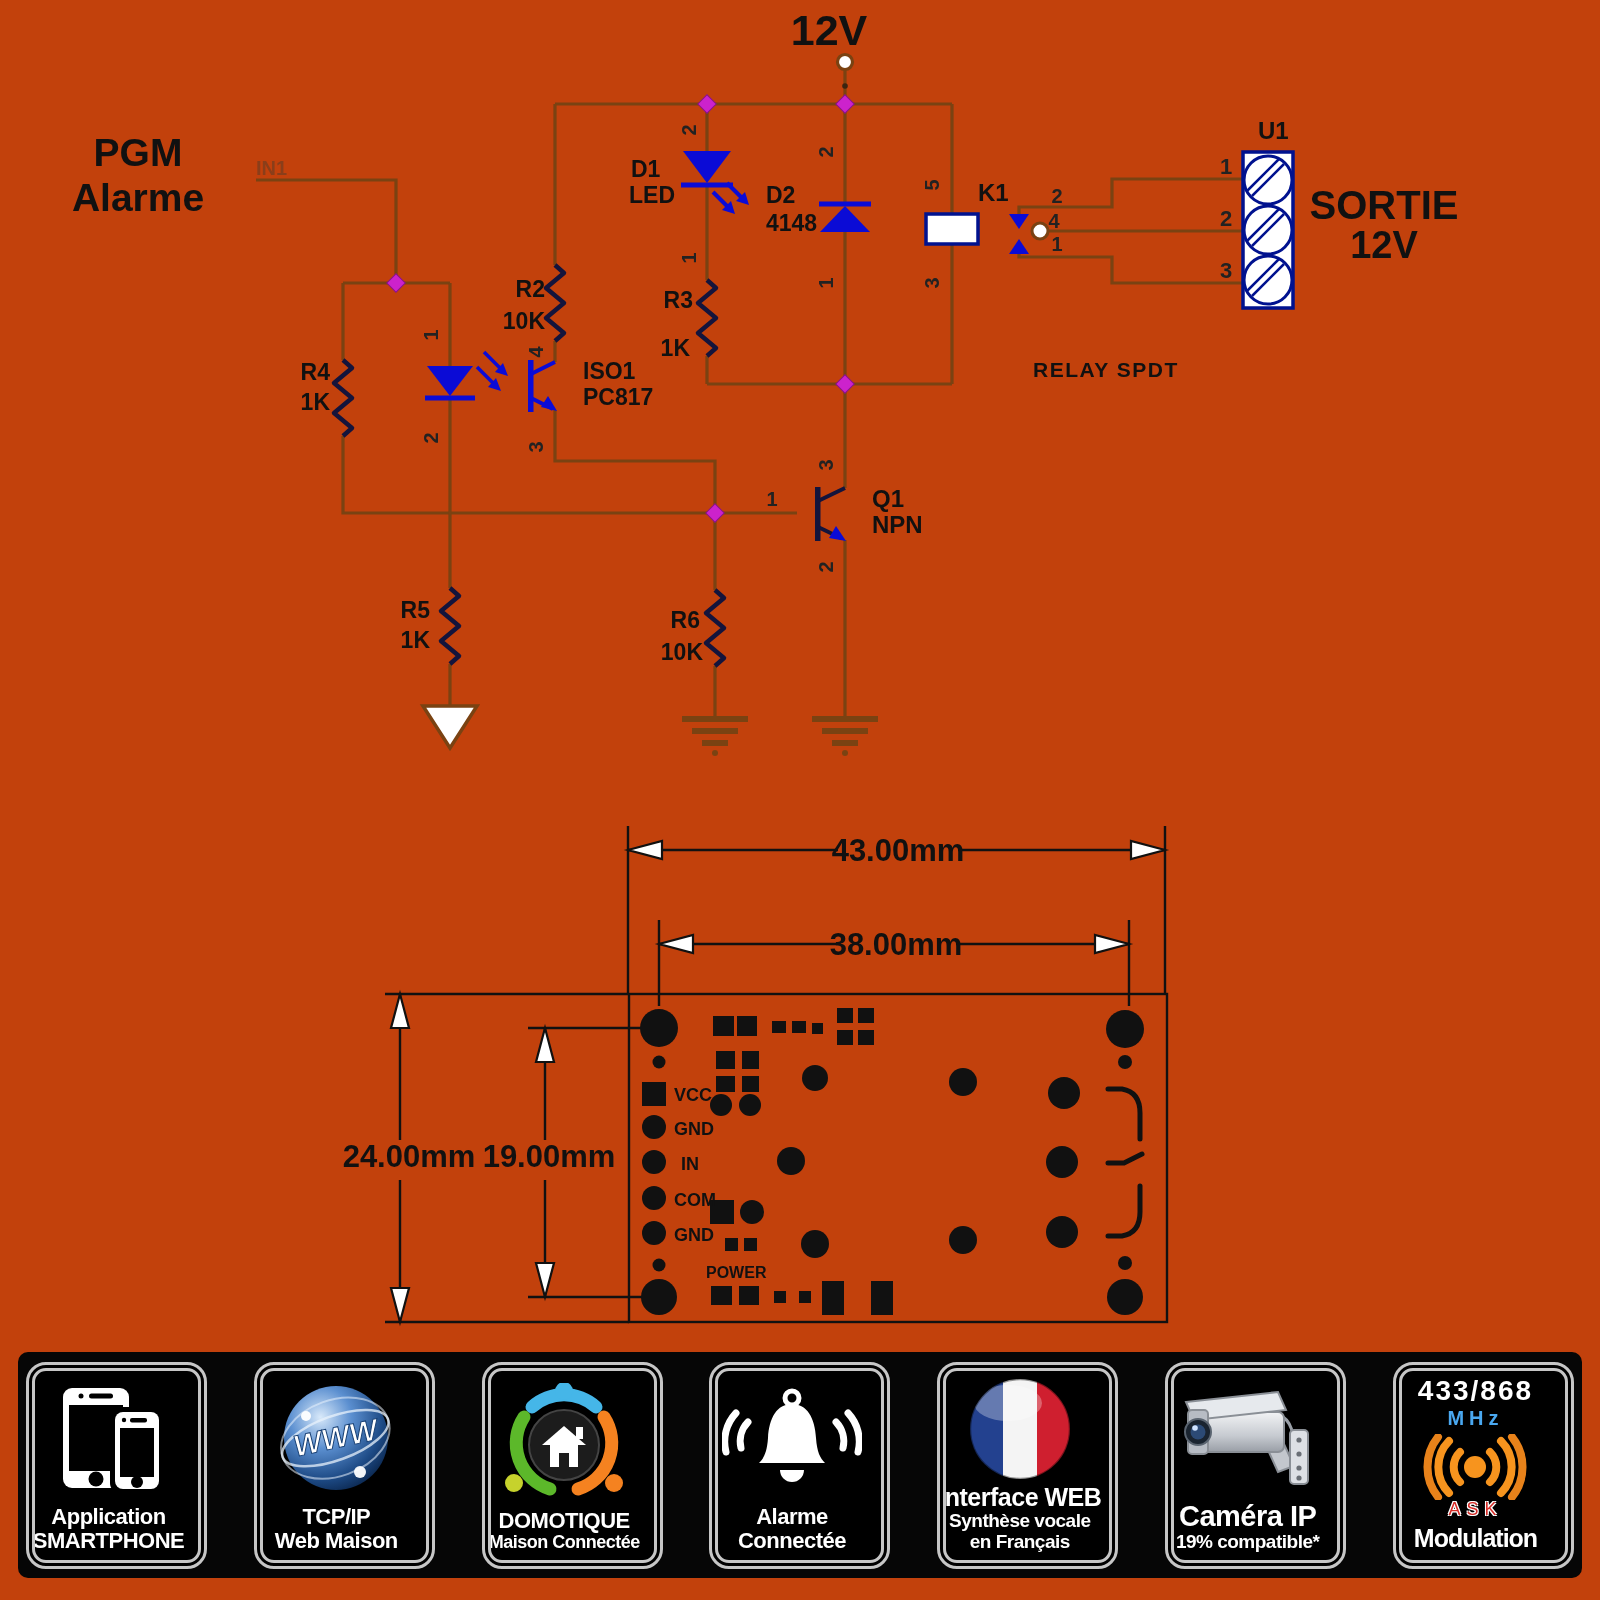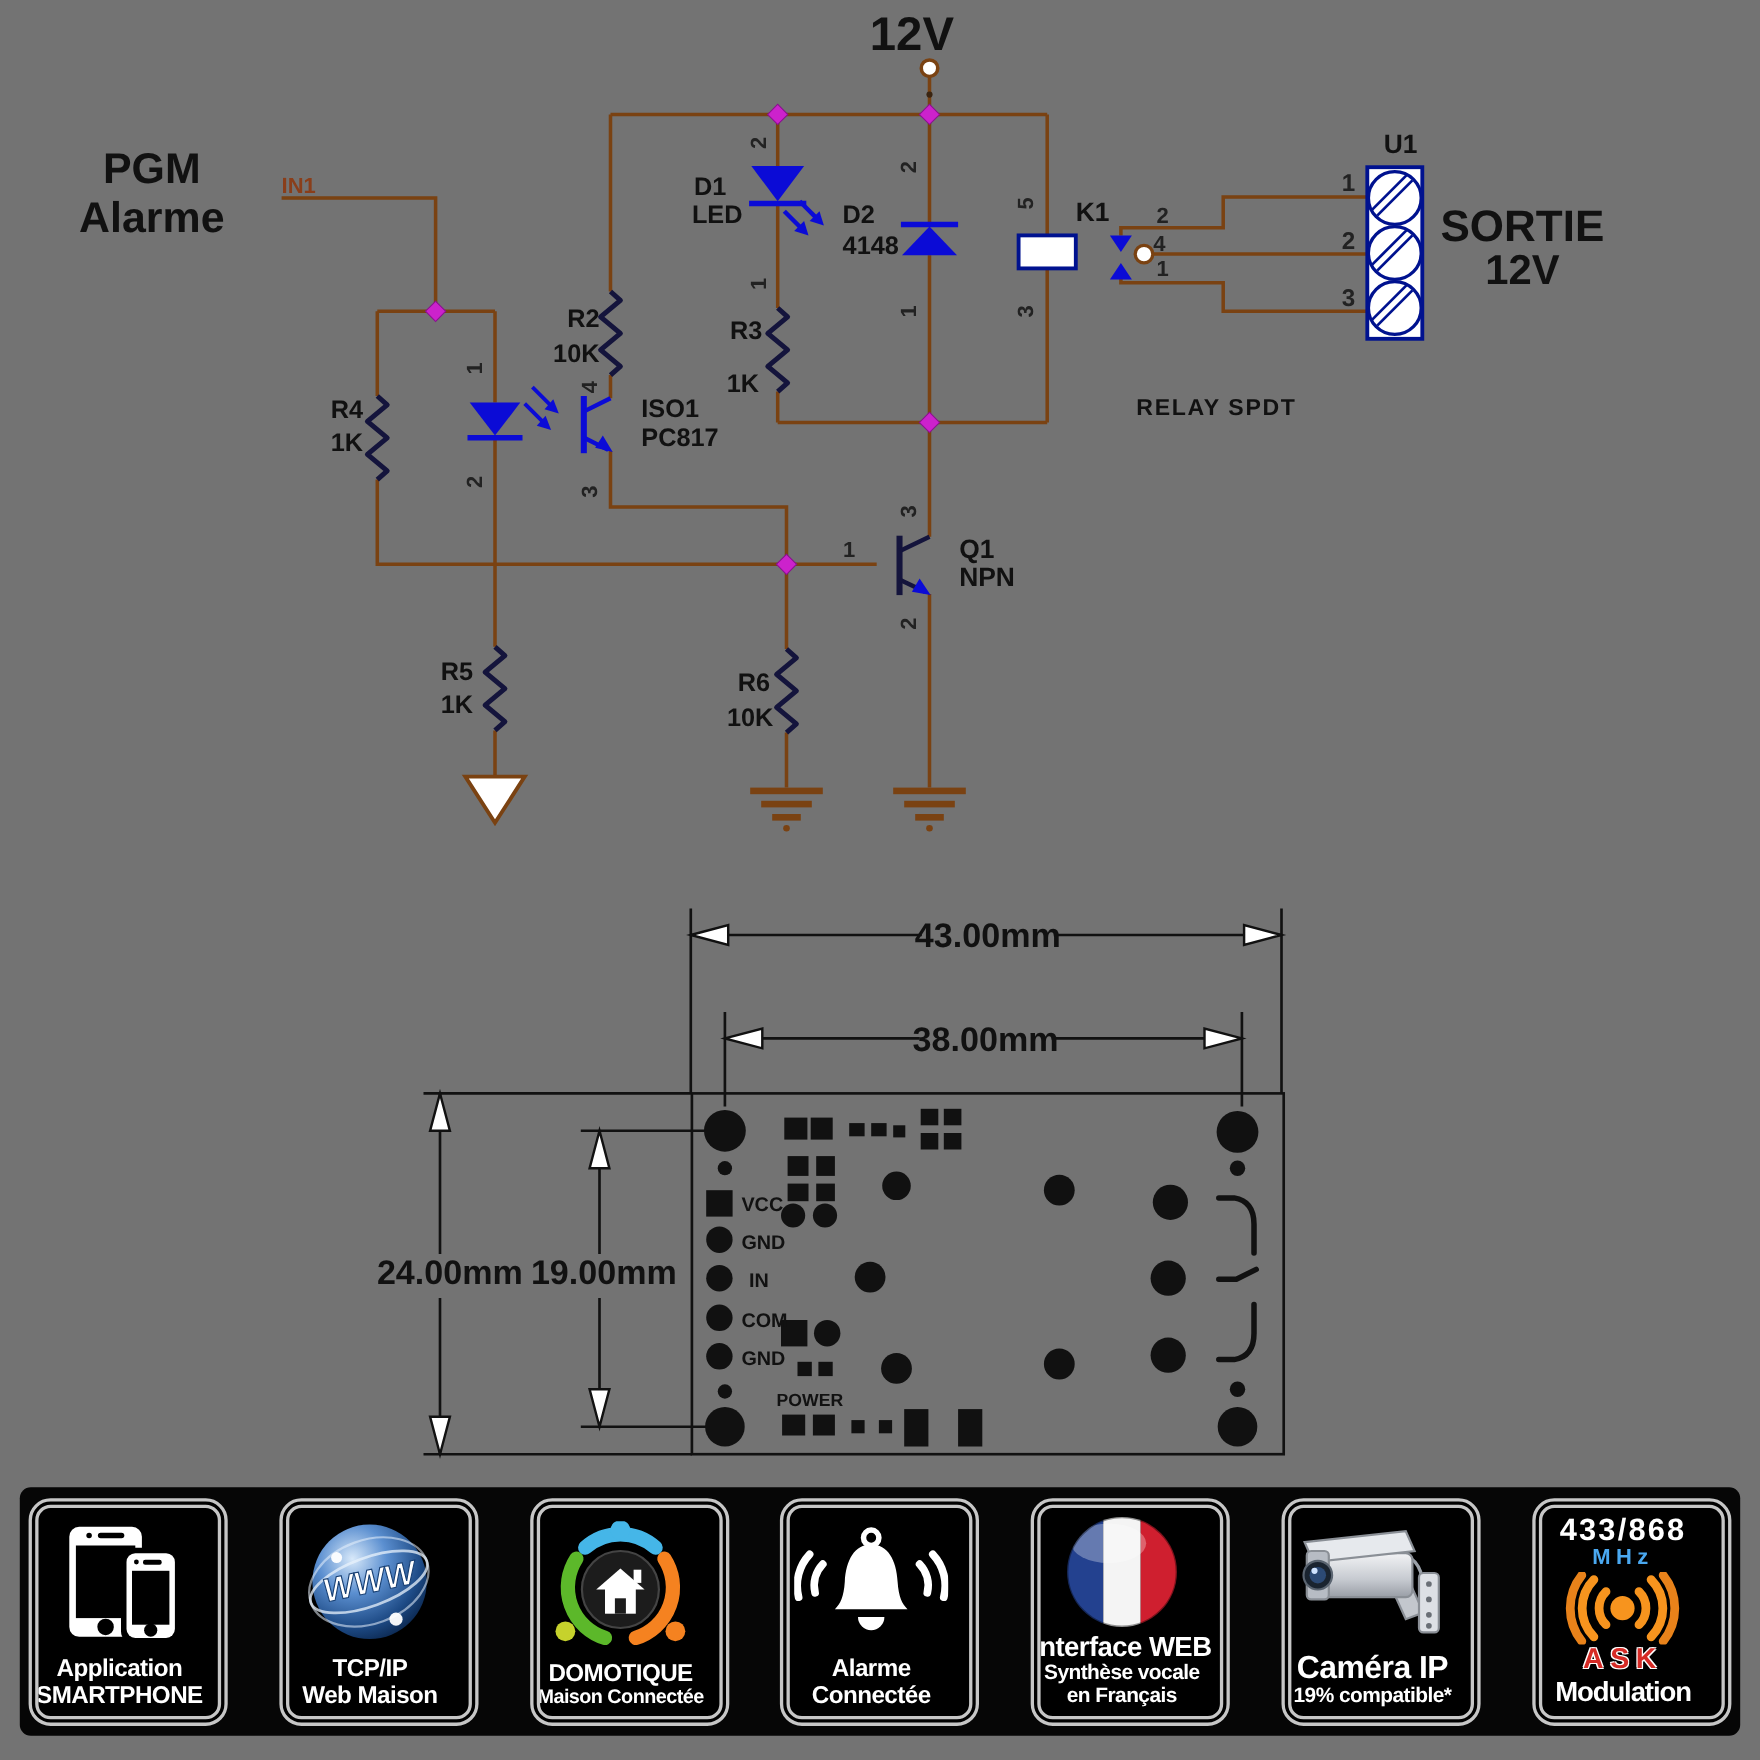--- a/index.html
+++ b/index.html
@@ -1,35 +1,35 @@
 <!DOCTYPE html>
 <html><head>
 <meta charset="utf-8">
 <style>
   html,body{margin:0;padding:0;background:#fff;}
   body{width:1600px;height:1600px;overflow:hidden;font-family:"Liberation Sans",sans-serif;}
-  #stage{position:relative;width:1600px;height:1600px;background:#737373;}
+  #stage{position:relative;width:1600px;height:1600px;background:#c2410c;}
   #schem{position:absolute;left:0;top:0;}
   
   .strip{position:absolute;left:18px;top:1352px;width:1564px;height:226px;background:#060606;
          border-radius:10px;display:flex;align-items:center;justify-content:space-between;
          padding:0 8px;box-sizing:border-box;}
   .badge{width:181px;height:207px;background:#000;border:3px solid #c6c6c6;border-radius:20px;
          padding:3px;box-sizing:border-box;flex:0 0 auto;}
   .badge-in{width:100%;height:100%;border:3px solid #c6c6c6;border-radius:14px;box-sizing:border-box;
          display:flex;flex-direction:column;align-items:center;justify-content:flex-end;
          padding:4px 18px 7px 2px;overflow:hidden;}
   .b-icon{flex:1 1 auto;display:flex;align-items:center;justify-content:center;width:100%;min-height:0;}
   .b-t{color:#fff;font-weight:bold;text-align:center;line-height:1.08;letter-spacing:-0.5px;white-space:nowrap;}
   .t27{font-size:22px;} .t19{font-size:19px;} .t18{font-size:18px;}
   .t25{font-size:25px;} .t29{font-size:29px;}
   .rf-col{display:flex;flex-direction:column;align-items:center;justify-content:space-between;height:100%;width:100%;}
   .rf-freq{color:#fff;font-weight:bold;font-size:28px;letter-spacing:2px;}
   .rf-mhz{color:#4aa8f0;font-weight:bold;font-size:20px;letter-spacing:5px;margin-top:-3px;}
-  .rf-ask{color:#d62b26;font-weight:bold;font-size:26px;letter-spacing:6px;margin-top:-4px;
+  .rf-ask{color:#d62b26;font-weight:normal;font-size:18px;letter-spacing:6px;margin-top:-4px;
           text-shadow:-1px -1px 0 #fff,1px -1px 0 #fff,-1px 1px 0 #fff,1px 1px 0 #fff;}
   .rf-mod{color:#fff;font-weight:bold;font-size:25px;letter-spacing:-1px;}
 </style>
 </head>
 <body>
 
 <div id="stage">
 
 <svg id="schem" width="1600" height="1345" viewBox="0 0 1600 1345">
   <defs>

